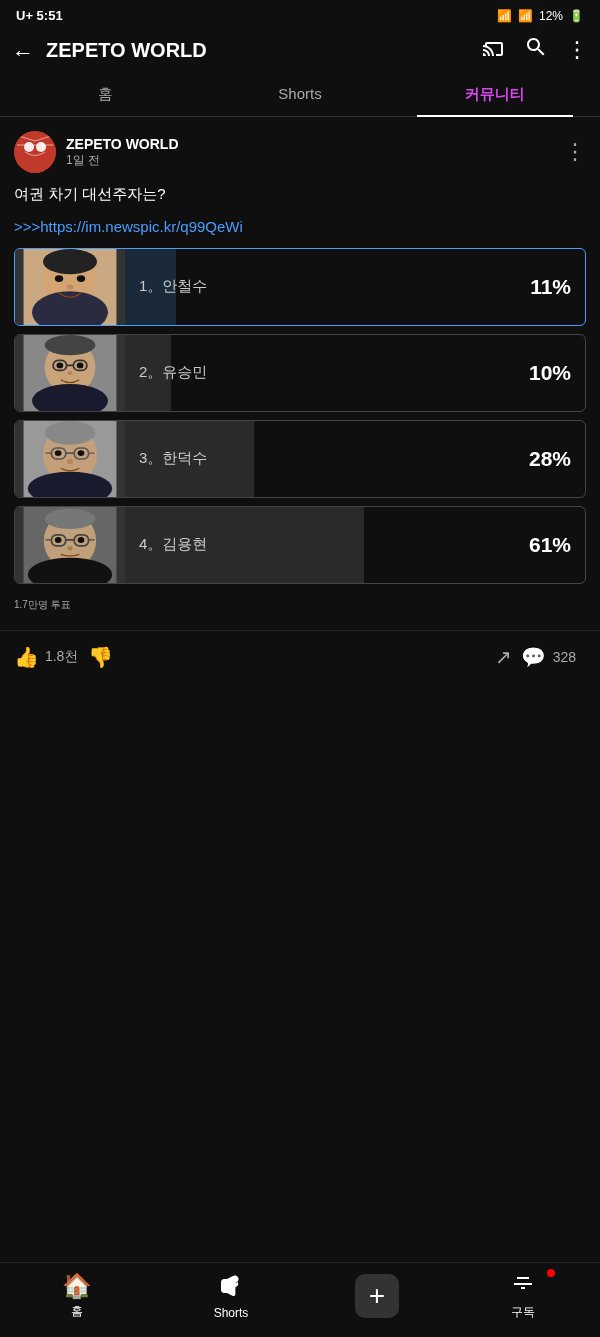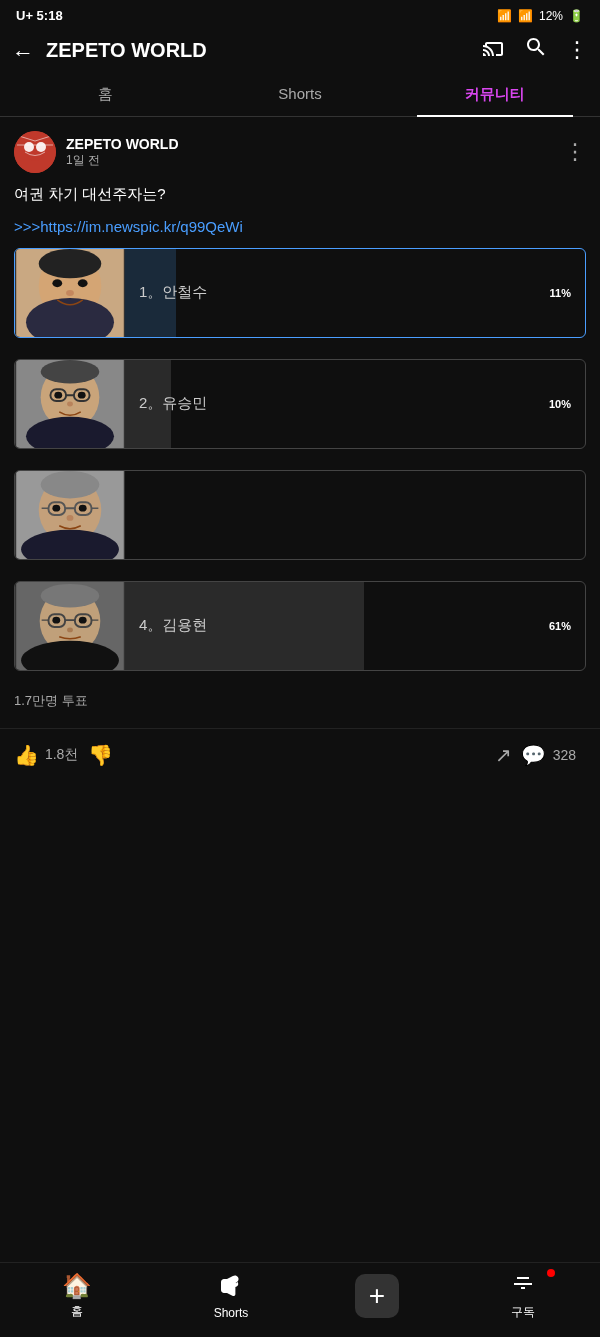--- a/index.html
+++ b/index.html
@@ -137,23 +137,23 @@
 
     
     .poll {
       margin-top: 12px;
     }
     .poll-option {
       display: flex;
       align-items: stretch;
       border: 1px solid #444;
       border-radius: 6px;
-      margin-bottom: 21px;
+      margin-bottom: 8px;
       overflow: hidden;
-      height: 90px;
+      height: 78px;
       position: relative;
     }
     .poll-option.selected {
       border-color: #4a9eff;
     }
     .poll-option-img {
       width: 110px;
       flex-shrink: 0;
       background: #333;
       overflow: hidden;
@@ -181,35 +181,35 @@
       z-index: 1;
       padding-left: 14px;
       font-size: 15px;
       color: #ccc;
       flex: 1;
     }
     .poll-pct {
       position: relative;
       z-index: 1;
       padding-right: 14px;
-      font-size: 11px;
+      font-size: 21px;
       color: #fff;
       font-weight: bold;
     }
 
     
     .face-svg {
       width: 100%;
       height: 100%;
     }
 
     .vote-count {
-      font-size: 13px;
+      font-size: 10px;
       color: #aaa;
-      margin-top: 8px;
+      margin-top: 14px;
       margin-bottom: 10px;
     }
 
     
     .post-actions {
       display: flex;
       align-items: center;
       padding: 10px 14px;
       border-top: 1px solid #222;
       gap: 0;
@@ -280,21 +280,21 @@
     
     .content-scroll {
       padding-bottom: 130px;
     }
   </style>
 </head>
 <body>
 
 <div class="status-bar">
   <span class="status-left">
-    <span>U+</span> <span>5:18</span>
+    <span>U+</span> <span>5:51</span>
   </span>
   <div class="status-right">
     <span>📶</span>
     <span>📶</span>
     <span>12%</span>
     <span>🔋</span>
   </div>
 </div>
 
 <div class="header">
@@ -414,20 +414,25 @@
             <line x1="50" y1="38" x2="60" y2="38" stroke="#555" stroke-width="2"></line>
             <line x1="33" y1="38" x2="26" y2="38" stroke="#555" stroke-width="1.5"></line>
             <line x1="77" y1="38" x2="84" y2="38" stroke="#555" stroke-width="1.5"></line>
             <ellipse cx="41" cy="38" rx="4" ry="3.5" fill="#111"></ellipse>
             <ellipse cx="68" cy="38" rx="4" ry="3.5" fill="#111"></ellipse>
             <ellipse cx="55" cy="48" rx="3.5" ry="3" fill="#b8835c"></ellipse>
             <path d="M44 56 Q55 62 66 56" stroke="#8B4513" stroke-width="1.5" fill="none"></path>
             <ellipse cx="55" cy="14" rx="30" ry="14" fill="#888"></ellipse>
           </svg>
         </div>
+        <div class="poll-option-bar">
+          <div class="poll-bar-fill" style="width: 28%;"></div>
+          <span class="poll-label">3。한덕수</span>
+          <span class="poll-pct">28%</span>
+        </div>
       </div>
 
       <div class="poll-option">
         <div class="poll-option-img">
           <svg class="face-svg" viewBox="0 0 110 90">
             <rect width="110" height="90" fill="#666"></rect>
             <ellipse cx="55" cy="40" rx="31" ry="33" fill="#c0a07a"></ellipse>
             <ellipse cx="55" cy="80" rx="50" ry="20" fill="#111"></ellipse>
 
             <rect x="33" y="33" width="17" height="13" rx="6" fill="none" stroke="#444" stroke-width="2"></rect>

